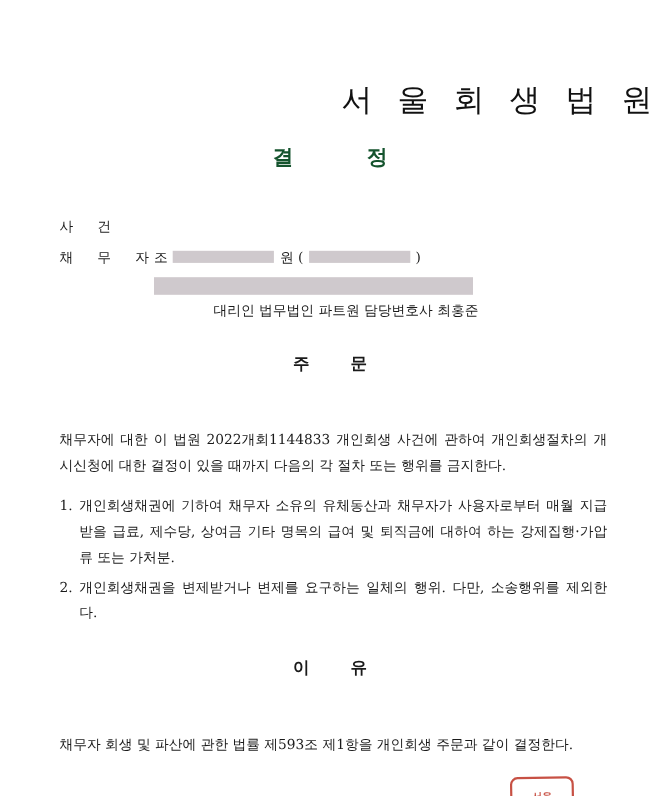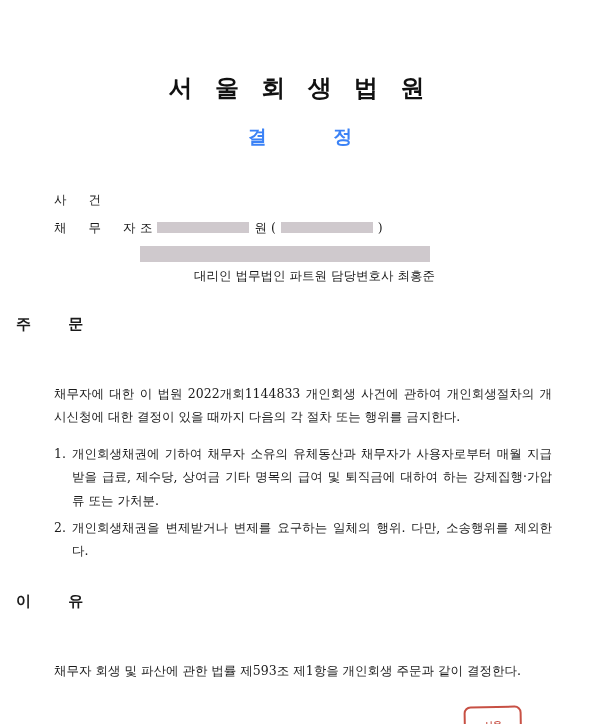--- a/index.html
+++ b/index.html
@@ -18,35 +18,35 @@
   .page {
     position: relative;
     width: 600px;
     height: 724px;
     padding: 0;
     box-sizing: border-box;
   }
 
   
   .court-title {
-    text-align: center;
-    font-size: 24px;
-    font-weight: bold;
+    text-align: right;
+    font-size: 28px;
+    font-weight: normal;
     letter-spacing: 7px;
     margin-top: 72px;
     color: #111;
   }
   .doc-title {
     text-align: center;
     font-size: 19px;
     font-weight: bold;
     letter-spacing: 30px;
     margin-top: 20px;
     padding-left: 30px;
-    color: #3b82f6;
+    color: #14532d;
   }
 
   
   .meta {
     margin-top: 42px;
     padding-left: 54px;
     padding-right: 54px;
     font-size: 12.5px;
   }
   .meta-row {
@@ -81,21 +81,21 @@
     margin-bottom: 6px;
   }
   .attorney-line {
     padding-left: 140px;
     font-size: 12.5px;
     margin-top: 4px;
   }
 
   
   .section-heading {
-    text-align: left;
+    text-align: center;
     font-size: 15px;
     font-weight: bold;
     letter-spacing: 16px;
     padding-left: 16px;
     margin-top: 30px;
     margin-bottom: 16px;
   }
 
   
   .body-text {

